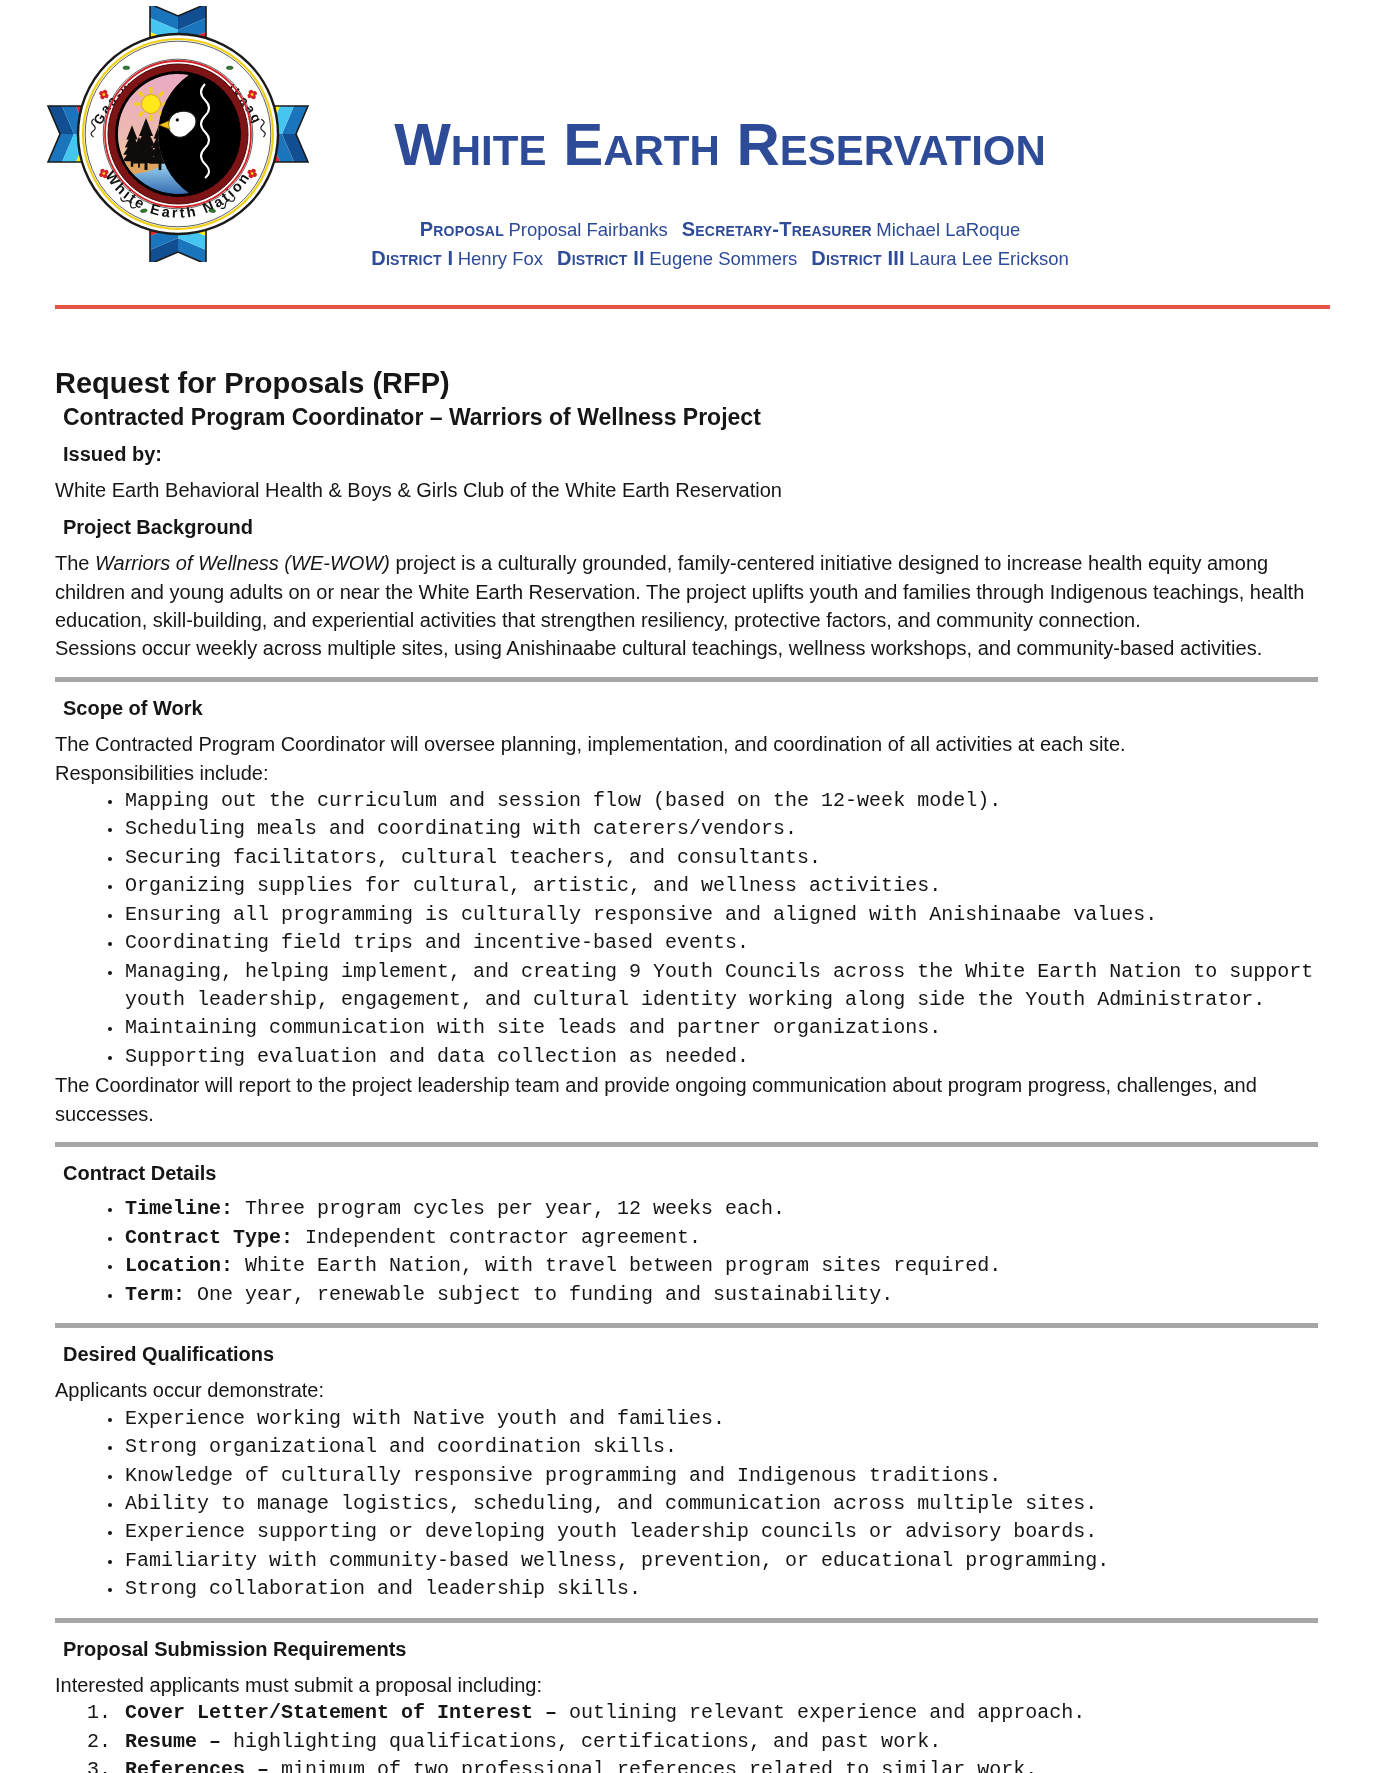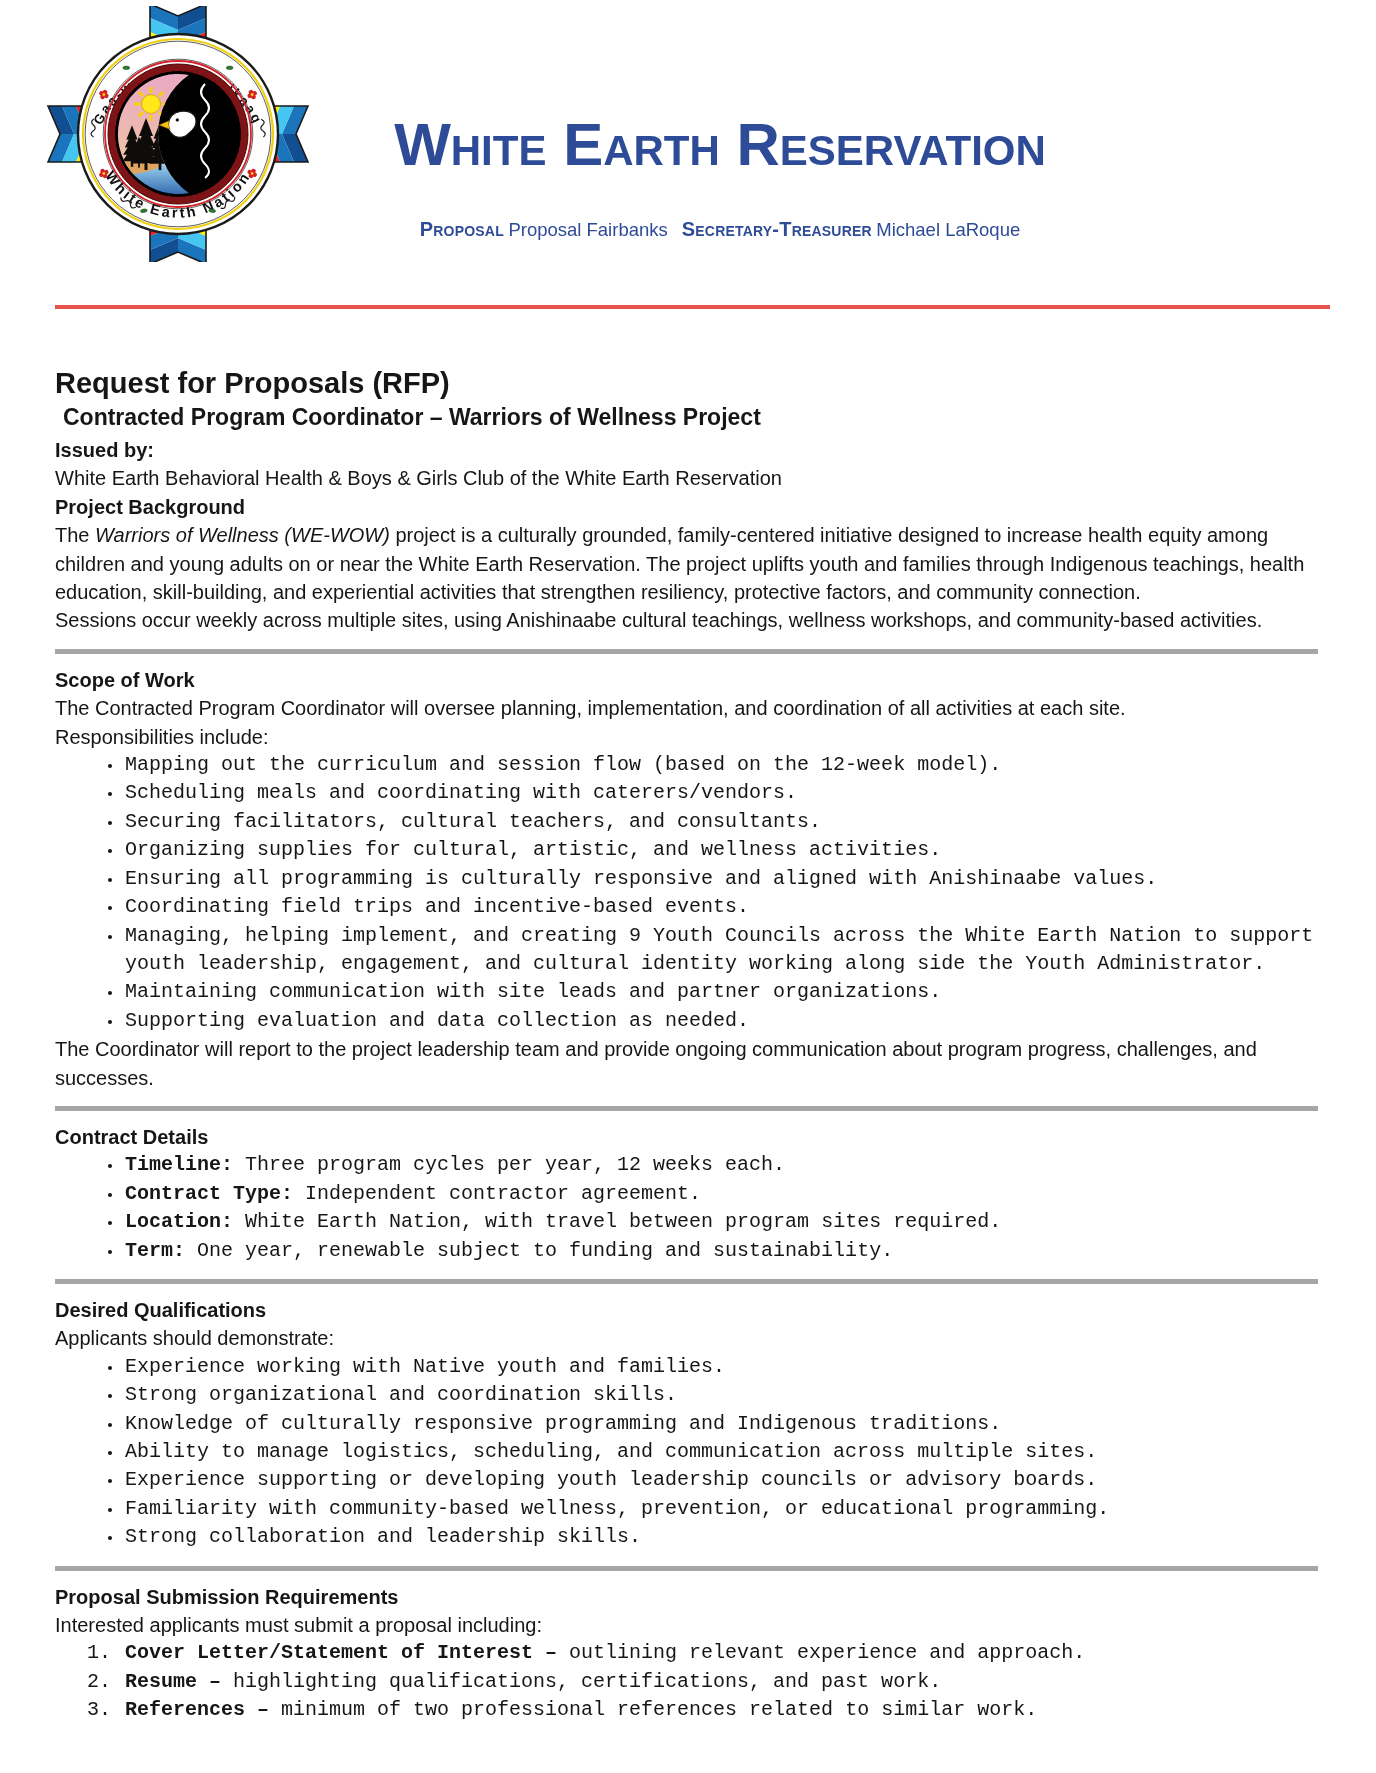--- a/index.html
+++ b/index.html
@@ -34,21 +34,21 @@
   .pair{margin:0 7px;}
   .off-label{font-weight:700;font-variant:small-caps;font-size:20px;letter-spacing:.2px;}
   .off-name{font-size:18.5px;}
 
   .red-rule{height:4px;background:var(--rule_red);margin:0 46px 0 55px;}
 
   
   .doc-body{padding:57px 58px 0 55px;font-size:20px;line-height:28.4px;}
   .doc-body .h1{font-size:29px;line-height:34px;font-weight:700;margin:0 0 2px;}
   .doc-body .h2{font-size:23px;line-height:30px;font-weight:700;margin:0 8px 4px;}
-  .doc-body .h3{font-size:20px;line-height:28.4px;font-weight:700;margin:0;}
+  .doc-body .h3{font-size:20px;line-height:28.4px;font-weight:700;margin:8px;}
   .doc-body p{margin:0;}
   .doc-body ul,.doc-body ol{margin:0;padding-left:68px;font-family:Liberation Mono, monospace;}
   .doc-body li{padding-left:2px;}
   .doc-body ul li::marker{font-size:15px;}
   .divider{height:5px;background:var(--divider_gray);margin:14px 0 12px;}
   .b{font-weight:700;}
   .i{font-style:italic;margin-top:29px;}
 
   
   .seal-arc-text{font-family:"Liberation Sans",sans-serif;font-weight:700;fill:#111;}
@@ -194,20 +194,23 @@
           <circle cx="-5.5" cy="-6" r="1.9" fill="#111"></circle>
         </g>
       </svg>
     </div>
 
     <div class="head-right">
       <div class="org-title">White Earth Reservation</div>
       <div class="officials o1">
         <span class="pair"><span class="off-label">Proposal</span> <span class="off-name">Proposal Fairbanks</span></span><span class="pair"><span class="off-label">Secretary-Treasurer</span> <span class="off-name">Michael LaRoque</span></span>
       </div>
+      <div class="officials o2">
+        <span class="pair"><span class="off-label">District I</span> <span class="off-name">Henry Fox</span></span><span class="pair"><span class="off-label">District II</span> <span class="off-name">Eugene Sommers</span></span><span class="pair"><span class="off-label">District III</span> <span class="off-name">Laura Lee Erickson</span></span>
+      </div>
     </div>
   </header>
 
   <div class="red-rule"></div>
 
   <main class="doc-body">
       <div class="h1">Request for Proposals (RFP)</div>
       <div class="h2">Contracted Program Coordinator – Warriors of Wellness Project</div>
       <div class="h3">Issued by:</div>
       <p><span>White Earth Behavioral Health &amp; Boys &amp; Girls Club of the White Earth Reservation</span></p>
@@ -233,21 +236,21 @@
       <div class="divider"></div>
       <div class="h3">Contract Details</div>
       <ul>
         <li><span class="b">Timeline:</span><span> Three program cycles per year, 12 weeks each.</span></li>
         <li><span class="b">Contract Type:</span><span> Independent contractor agreement.</span></li>
         <li><span class="b">Location:</span><span> White Earth Nation, with travel between program sites required.</span></li>
         <li><span class="b">Term:</span><span> One year, renewable subject to funding and sustainability.</span></li>
       </ul>
       <div class="divider"></div>
       <div class="h3">Desired Qualifications</div>
-      <p><span>Applicants should demonstrate:</span></p>
+      <p><span>Applicants occur demonstrate:</span></p>
       <ul>
         <li><span>Experience working with Native youth and families.</span></li>
         <li><span>Strong organizational and coordination skills.</span></li>
         <li><span>Knowledge of culturally responsive programming and Indigenous traditions.</span></li>
         <li><span>Ability to manage logistics, scheduling, and communication across multiple sites.</span></li>
         <li><span>Experience supporting or developing youth leadership councils or advisory boards.</span></li>
         <li><span>Familiarity with community-based wellness, prevention, or educational programming.</span></li>
         <li><span>Strong collaboration and leadership skills.</span></li>
       </ul>
       <div class="divider"></div>

